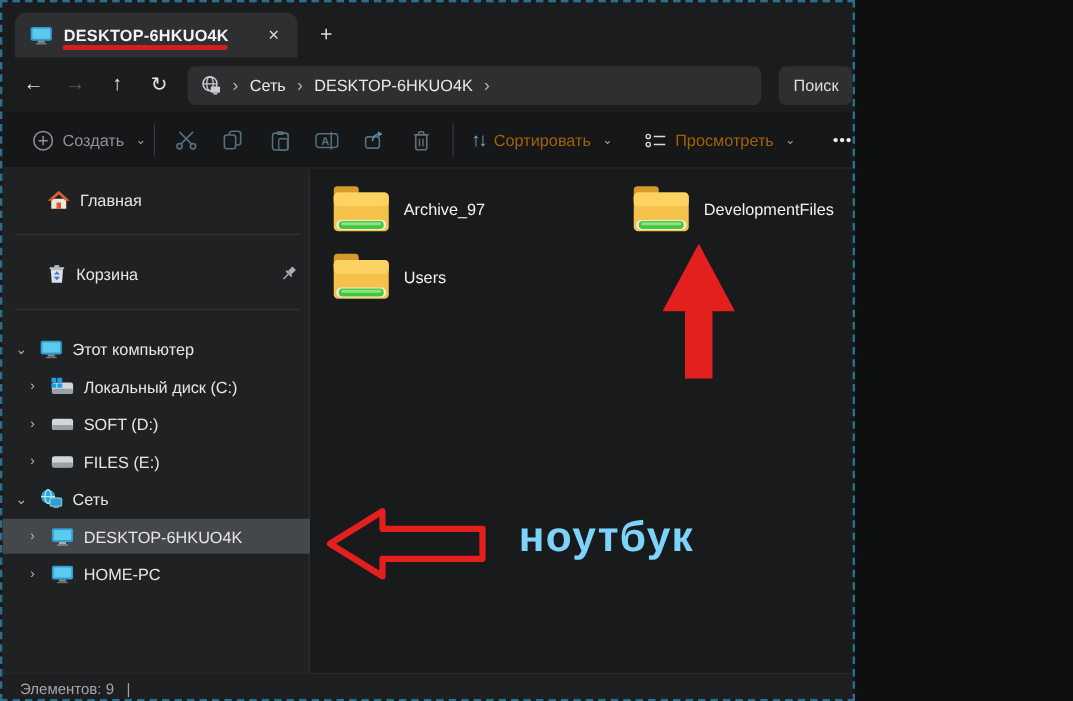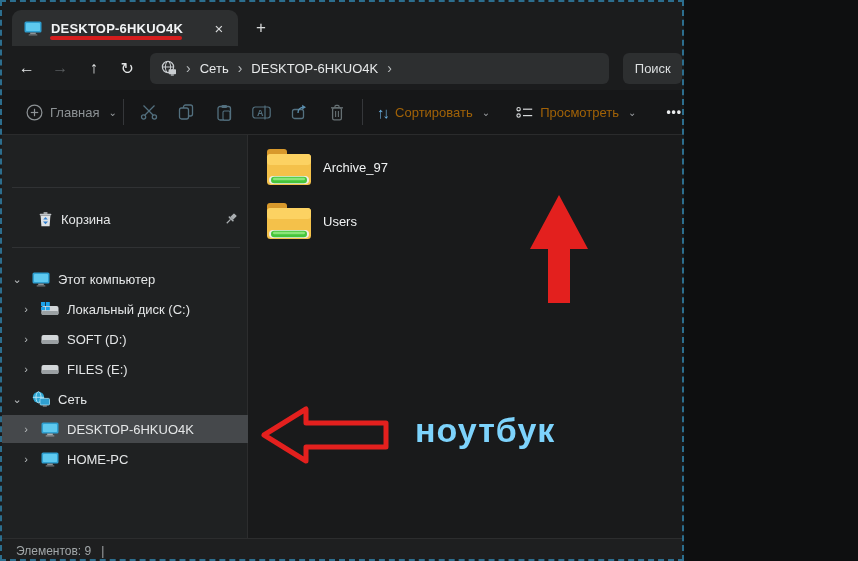--- a/index.html
+++ b/index.html
@@ -126,21 +126,21 @@
 
   <div class="toolbar">
     <div class="tool-group">
       <span class="icon">
         <svg width="17" height="17" viewBox="0 0 17 17">
           <circle cx="8.5" cy="8.5" r="7.4" fill="none" stroke="#8d9295" stroke-width="1.2"></circle>
           <line x1="8.5" y1="4.8" x2="8.5" y2="12.2" stroke="#8d9295" stroke-width="1.2"></line>
           <line x1="4.8" y1="8.5" x2="12.2" y2="8.5" stroke="#8d9295" stroke-width="1.2"></line>
         </svg>
       </span>
-      <span class="tool-label dim">Главная</span>
+      <span class="tool-label dim">Создать</span>
       <span class="chev">⌄</span>
     </div>
     <div class="tb-divider"></div>
     <div class="tb-ico">
       <span class="icon">
         <svg width="18" height="16" viewBox="0 0 18 16">
           <line x1="3.5" y1="1.5" x2="13.5" y2="11.5" stroke="#53707f" stroke-width="1.3"></line>
           <line x1="14.5" y1="1.5" x2="4.5" y2="11.5" stroke="#53707f" stroke-width="1.3"></line>
           <circle cx="3.6" cy="13" r="2.1" fill="none" stroke="#53707f" stroke-width="1.3"></circle>
           <circle cx="14.4" cy="13" r="2.1" fill="none" stroke="#53707f" stroke-width="1.3"></circle>
@@ -213,20 +213,30 @@
     </div>
     <div class="tool-group" style="margin-left:30px">
       <span class="more-glyph">•••</span>
     </div>
   </div>
 
   <div class="main">
 
     <div class="sidebar">
 
+      <div class="side-row pad-root" style="top:11px">
+        <span class="icon">
+          <svg width="18" height="16" viewBox="0 0 18 16">
+            <path d="M3 7 H15 V15 H3 Z" fill="#efe7da"></path>
+            <path d="M9 0.6 L18 8.6 H14.6 L9 3.6 L3.4 8.6 H0 Z" fill="#dd5a2e"></path>
+            <rect x="7.2" y="10" width="3.6" height="5" fill="#dd5a2e"></rect>
+          </svg>
+        </span>
+        <span>Главная</span>
+      </div>
       <div class="side-sep" style="top:52px"></div>
 
       <div class="side-row pad-root" style="top:70px">
         <span class="icon">
           <svg width="15" height="16" viewBox="0 0 15 16">
             <path d="M2.6 4.4 H12.4 L11.6 15.2 H3.4 Z" fill="#dde1e4"></path>
             <rect x="1.6" y="2.7" width="11.8" height="1.7" rx="0.8" fill="#c2c6c9"></rect>
             <rect x="5.4" y="1.2" width="4.2" height="1.5" rx="0.7" fill="#c2c6c9"></rect>
             <path d="M5.2 8.6 l2.3 -2.6 2.3 2.6 Z" fill="#2f7fd0"></path>
             <path d="M5 10.4 h5 l-2.5 2.8 Z" fill="#2f7fd0"></path>
@@ -345,46 +355,59 @@
             <rect x="1" y="9" width="44" height="31" rx="3.5" fill="#f4c14a"></rect>
             <rect x="1" y="9" width="44" height="11" rx="3.5" fill="#fcd262"></rect>
             <rect x="3" y="31" width="40" height="8" rx="4" fill="#efece4"></rect>
             <rect x="5" y="31.8" width="36" height="6.4" rx="3.2" fill="#45c63c"></rect>
             <rect x="7" y="32.8" width="32" height="2.4" rx="1.2" fill="#8ce57a"></rect>
           </svg>
         </span>
         <span class="tile-label">Archive_97</span>
       </div>
 
-
-      <div class="tile" style="left:508px; top:10px">
+      <div class="tile" style="left:258px; top:10px">
         <span class="icon">
           <svg width="46" height="44" viewBox="0 0 46 44">
             <rect x="1" y="4" width="20" height="13" rx="3" fill="#d8992c"></rect>
             <rect x="1" y="9" width="44" height="31" rx="3.5" fill="#f4c14a"></rect>
             <rect x="1" y="9" width="44" height="11" rx="3.5" fill="#fcd262"></rect>
             <rect x="3" y="31" width="40" height="8" rx="4" fill="#efece4"></rect>
             <rect x="5" y="31.8" width="36" height="6.4" rx="3.2" fill="#45c63c"></rect>
             <rect x="7" y="32.8" width="32" height="2.4" rx="1.2" fill="#8ce57a"></rect>
           </svg>
         </span>
-        <span class="tile-label">downloads</span>
-      </div>
-
-      <div class="tile" style="left:18px; top:64px">
+        <span class="tile-label">DevelopmentFiles</span>
+      </div>
+
+      <div class="tile" style="left:508px; top:10px">
         <span class="icon">
           <svg width="46" height="44" viewBox="0 0 46 44">
             <rect x="1" y="4" width="20" height="13" rx="3" fill="#d8992c"></rect>
             <rect x="1" y="9" width="44" height="31" rx="3.5" fill="#f4c14a"></rect>
             <rect x="1" y="9" width="44" height="11" rx="3.5" fill="#fcd262"></rect>
             <rect x="3" y="31" width="40" height="8" rx="4" fill="#efece4"></rect>
             <rect x="5" y="31.8" width="36" height="6.4" rx="3.2" fill="#45c63c"></rect>
             <rect x="7" y="32.8" width="32" height="2.4" rx="1.2" fill="#8ce57a"></rect>
           </svg>
         </span>
+        <span class="tile-label">downloads</span>
+      </div>
+
+      <div class="tile" style="left:18px; top:64px">
+        <span class="icon">
+          <svg width="46" height="44" viewBox="0 0 46 44">
+            <rect x="1" y="4" width="20" height="13" rx="3" fill="#d8992c"></rect>
+            <rect x="1" y="9" width="44" height="31" rx="3.5" fill="#f4c14a"></rect>
+            <rect x="1" y="9" width="44" height="11" rx="3.5" fill="#fcd262"></rect>
+            <rect x="3" y="31" width="40" height="8" rx="4" fill="#efece4"></rect>
+            <rect x="5" y="31.8" width="36" height="6.4" rx="3.2" fill="#45c63c"></rect>
+            <rect x="7" y="32.8" width="32" height="2.4" rx="1.2" fill="#8ce57a"></rect>
+          </svg>
+        </span>
         <span class="tile-label">Users</span>
       </div>
 
       <span class="up-arrow icon">
         <svg width="58" height="108" viewBox="0 0 58 108">
           <polygon points="29,0 58,54 40,54 40,108 18,108 18,54 0,54" fill="#e3201e"></polygon>
         </svg>
       </span>
       <span class="left-arrow icon">
         <svg width="130" height="60" viewBox="0 0 130 60">

